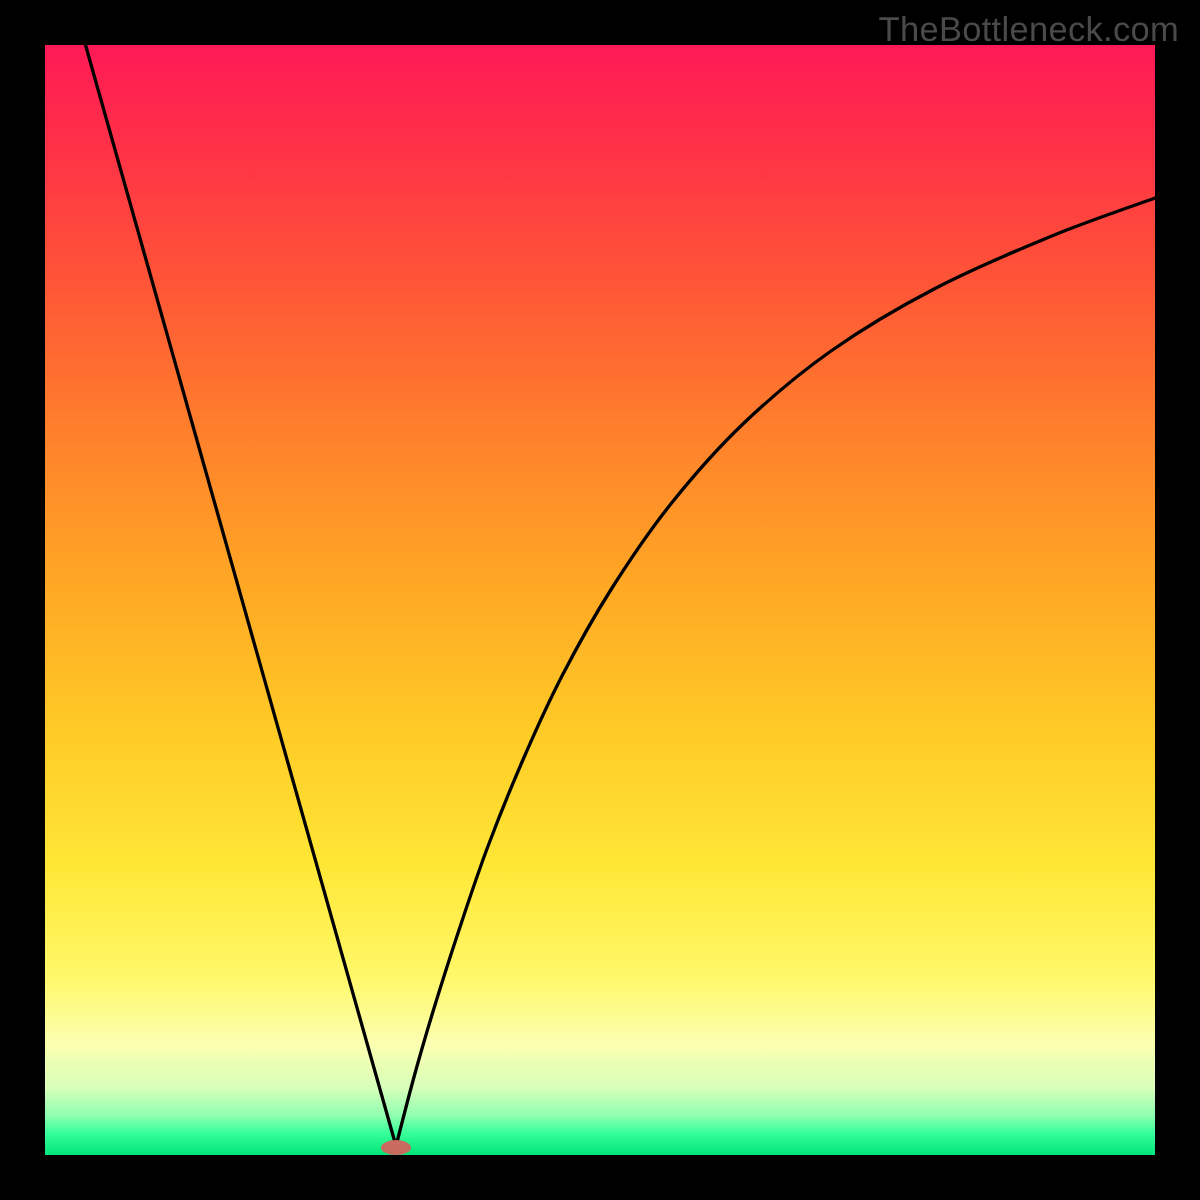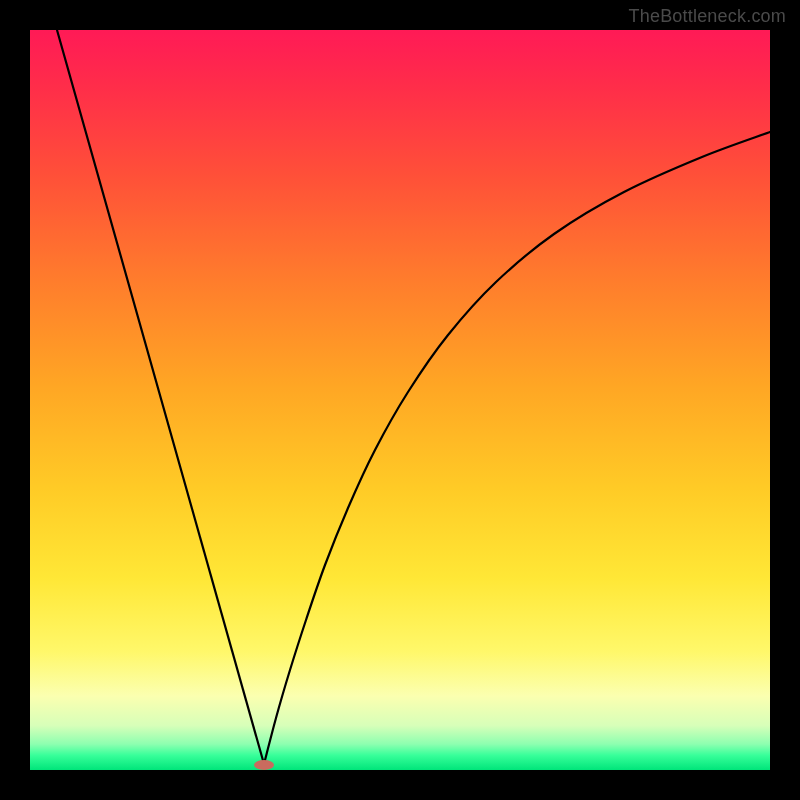--- a/index.html
+++ b/index.html
@@ -39,21 +39,21 @@
       #8dffb0 96.5%,
       #38ff9a 98%,
       #00e57a 100%
     );
   }
   .watermark {
     position: absolute;
     top: 6px;
     right: 14px;
     color: #4a4a4a;
-    font-size: 18px;
+    font-size: 23px;
     letter-spacing: 0.2px;
     font-weight: 400;
     user-select: none;
   }
   svg.curve {
     position: absolute;
     left: 0; top: 0;
     width: 740px;
     height: 740px;
     overflow: visible;

